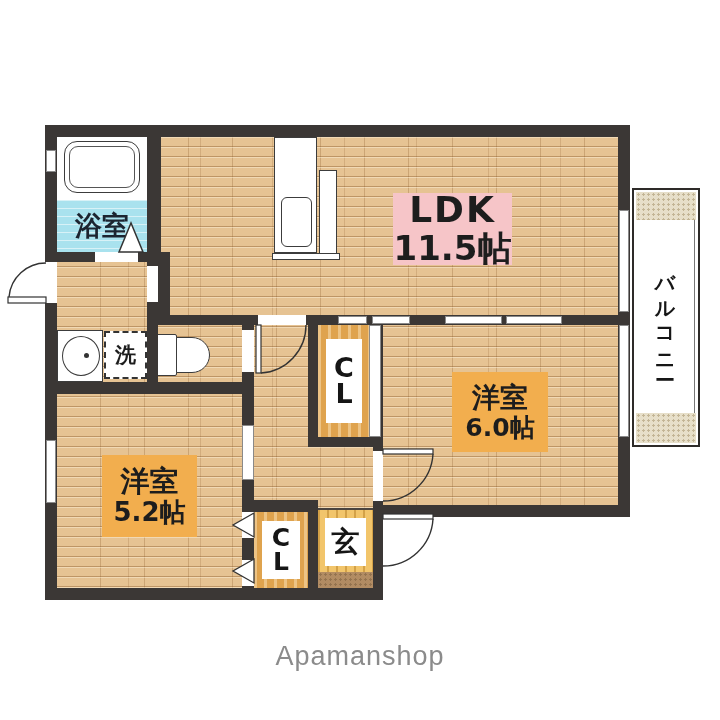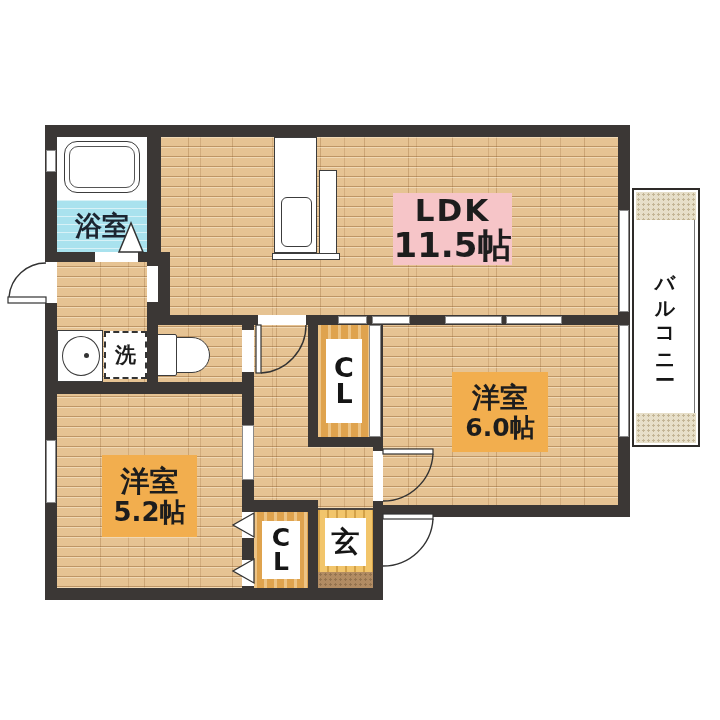--- a/index.html
+++ b/index.html
@@ -124,21 +124,21 @@
   <div class="win" style="left:369px;top:325px;width:12px;height:112px"></div>
   <div class="gap" style="left:95px;top:252px;width:43px;height:10px"></div>
   <div class="gap" style="left:147px;top:266px;width:11px;height:36px"></div>
   <div class="gap" style="left:45px;top:262px;width:12px;height:41px"></div>
   <div class="win" style="left:46px;top:150px;width:10px;height:22px"></div>
   <div class="win" style="left:46px;top:440px;width:10px;height:63px"></div>
   <div class="win" style="left:619px;top:210px;width:10px;height:102px"></div>
   <div class="win" style="left:619px;top:325px;width:10px;height:112px"></div>
 
   <div class="lbl" style="left:393px;top:193px;width:119px;height:72px;background:#f6c5c8">
-    <span style="font-size:31px;letter-spacing:2px">LDK</span>
+    <span style="font-size:36px;letter-spacing:2px">LDK</span>
     <span style="font-size:34px">11.5帖</span>
   </div>
   <div class="lbl" style="left:452px;top:372px;width:96px;height:80px;background:#f2ae4e">
     <span style="font-size:28px">洋室</span>
     <span style="font-size:25px">6.0帖</span>
   </div>
   <div class="lbl" style="left:102px;top:455px;width:95px;height:82px;background:#f2ae4e">
     <span style="font-size:29px">洋室</span>
     <span style="font-size:26px">5.2帖</span>
   </div>
@@ -156,13 +156,14 @@
 
     <rect x="8" y="297" width="38" height="6" fill="#fff" stroke="#333" stroke-width="1.2"></rect>
     <path d="M9,297 A37,37 0 0 1 46,263" fill="none" stroke="#333" stroke-width="1.4"></path>
 
     <path d="M119,252 L131,223 L143,252 Z" fill="#fff" stroke="#333" stroke-width="1.5"></path>
 
     <path d="M254,513 L233,525 L254,537 Z" fill="#fff" stroke="#333" stroke-width="1.3"></path>
     <path d="M254,559 L233,571 L254,583 Z" fill="#fff" stroke="#333" stroke-width="1.3"></path>
   </svg>
 
+  <div class="watermark">Apamanshop</div>
 </div>
 
 </body></html>

